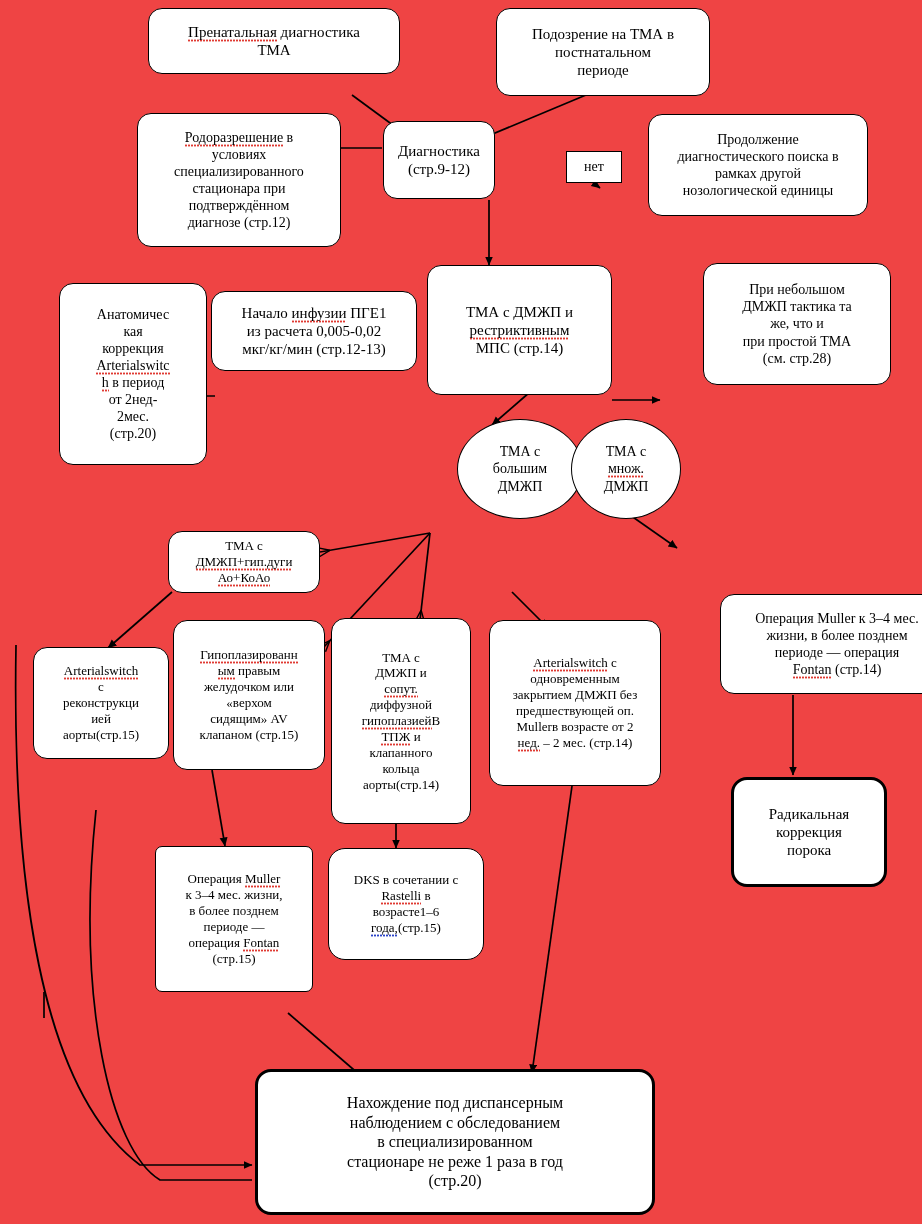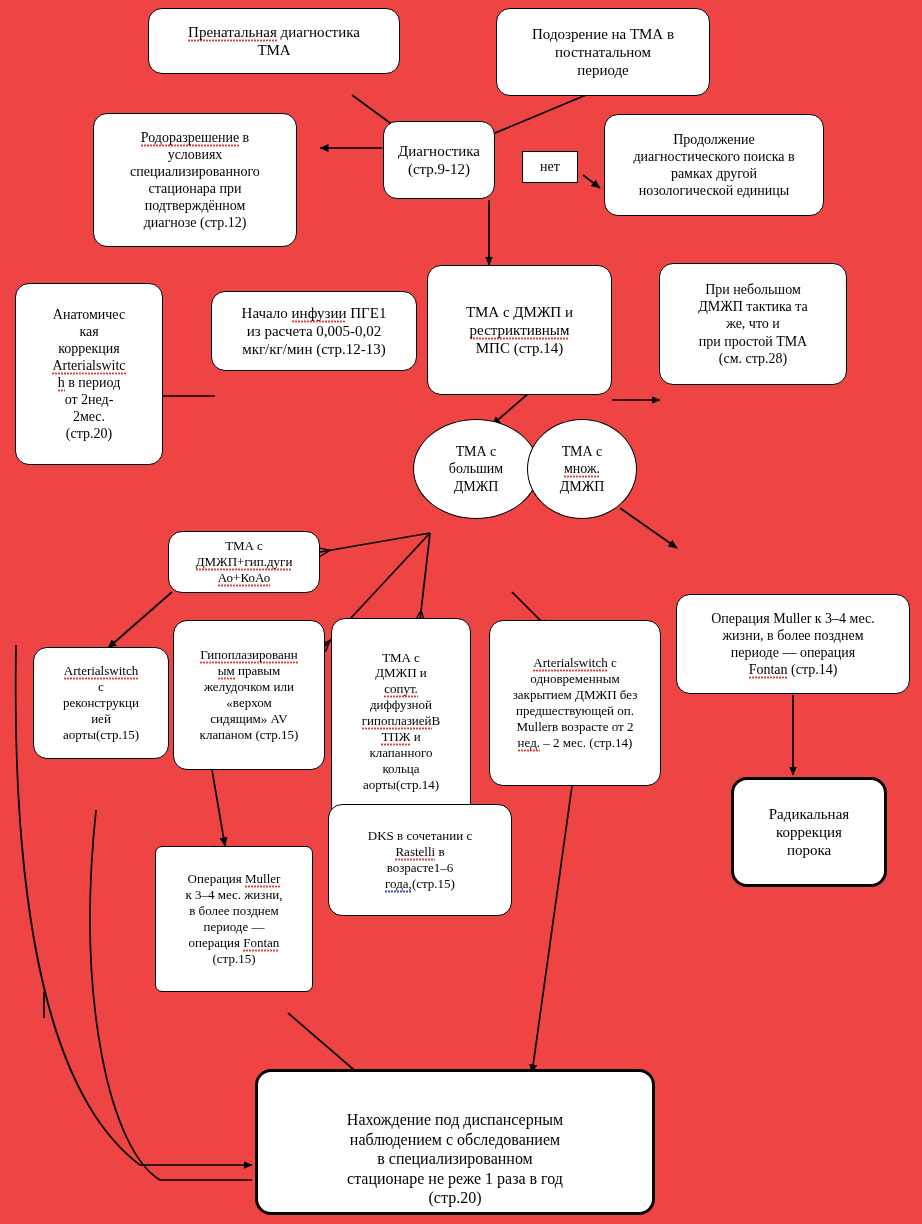--- a/index.html
+++ b/index.html
@@ -26,23 +26,23 @@
     text-align:center;
     line-height:1.22;
     padding:4px 6px;
     border-radius:14px;
   }
   .node .txt{display:block;width:100%;}
   .rect{border-radius:0;}
   .ellipse{border-radius:50%;}
   .thick{border-width:3px;border-radius:16px;}
 
-  .f16{font-size:16px;align-items:flex-end;}
+  .f16{font-size:16px;}
   .f15{font-size:15px;}
-  .f14{font-size:14px;}
+  .f14{font-size:14px;margin-left:44px;}
   .f13{font-size:13px;}
 
   
   .sq{
     background-image:radial-gradient(circle at 1px 1.5px, #e03a32 1px, rgba(0,0,0,0) 1.2px);
     background-size:3px 3px;
     background-repeat:repeat-x;
     background-position:0 100%;
     padding-bottom:2px;
   }
@@ -292,21 +292,21 @@
     <span class="txt">
       <span>Операция </span><span class="sq">Muller</span><br>
       <span>к 3–4 мес. жизни,</span><br>
       <span>в более позднем</span><br>
       <span>периоде —</span><br>
       <span>операция </span><span class="sq">Fontan</span><br>
       <span>(стр.15)</span>
     </span>
   </div>
 
-  <div class="node f13" style="left:328px;top:804px;width:184px;height:112px;">
+  <div class="node f13" style="left:328px;top:848px;width:156px;height:112px;border-radius:17px;">
     <span class="txt">
       <span>DKS в сочетании с</span><br>
       <span class="sq">Rastelli</span><span> в</span><br>
       <span>возрасте1–6</span><br>
       <span class="sq-blue">года,</span><span>(стр.15)</span>
     </span>
   </div>
 
   <div class="node thick f16" style="left:255px;top:1069px;width:400px;height:146px;">
     <span class="txt">

